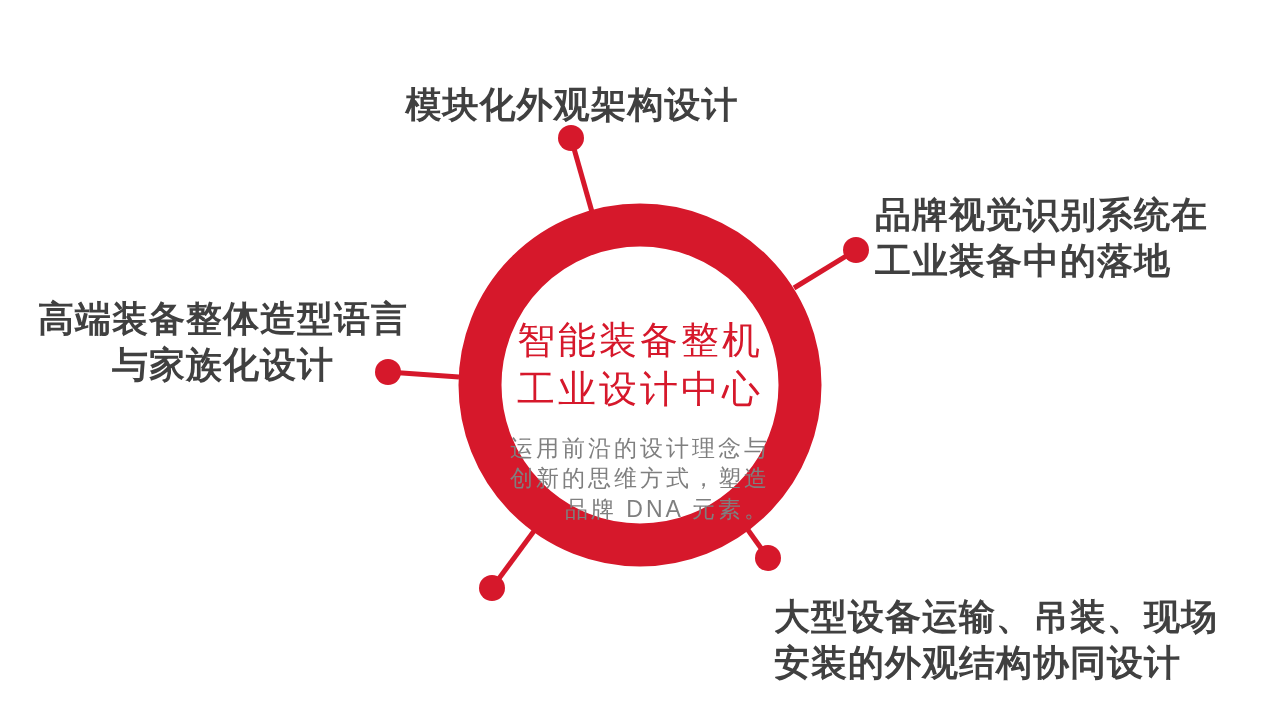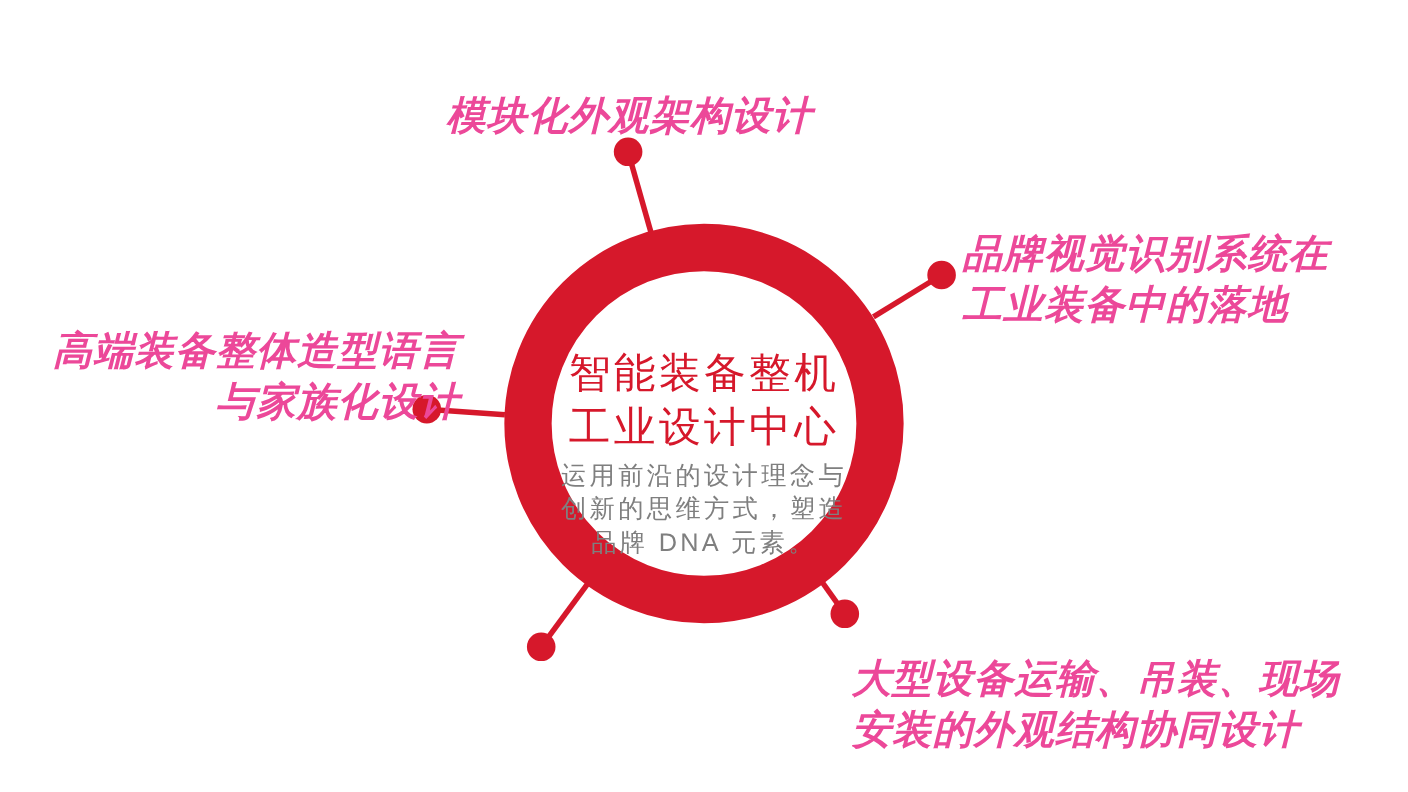--- a/index.html
+++ b/index.html
@@ -16,32 +16,31 @@
     .stage { position: absolute; inset: 0; }
     .diagram-svg { position: absolute; left: 0; top: 0; width: 1280px; height: 720px; }
 
     .node-label {
       position: absolute;
       font-size: 36px;
       font-weight: 700;
       line-height: 1.28;
       white-space: pre-line;
       letter-spacing: 1px;
-      color: #ec4899;
-      font-style: italic;
+      color: #404040;
     }
     .node-label.top {
       left: 572px;
       top: 82px;
       transform: translateX(-50%);
       text-align: center;
       white-space: nowrap;
     }
-    .node-label.right  { left: 875px; top: 208px; text-align: left; }
-    .node-label.left   { left: 48px;  top: 296px; text-align: right; }
+    .node-label.right  { left: 875px; top: 192px; text-align: left; }
+    .node-label.left   { left: 38px;  top: 296px; text-align: center; }
     .node-label.bottom-left  { left: 145px; top: 560px; text-align: left; }
     .node-label.bottom-right { left: 738px; top: 594px; text-align: left; margin-left: 36px; }
 
     .center-text {
       position: absolute;
       left: 640px;
       top: 316px;
       transform: translateX(-50%);
       width: 300px;
       text-align: center;
@@ -49,27 +48,27 @@
     .center-title {
       color: #d6182b;
       font-size: 38px;
       font-weight: 400;
       line-height: 1.3;
       letter-spacing: 3px;
       white-space: pre-line;
     }
     .center-desc {
       display: inline-block;
-      margin-top: 2px;
+      margin-top: 18px;
       color: #7f7f7f;
       font-size: 23px;
       font-weight: 500;
       line-height: 1.32;
       letter-spacing: 3px;
-      text-align: center;
+      text-align: right;
       white-space: pre-line;
     }
   </style>
 </head>
 <body>
 
 <div class="stage">
 
   <svg class="diagram-svg" viewBox="0 0 1280 720" aria-hidden="true">
 

